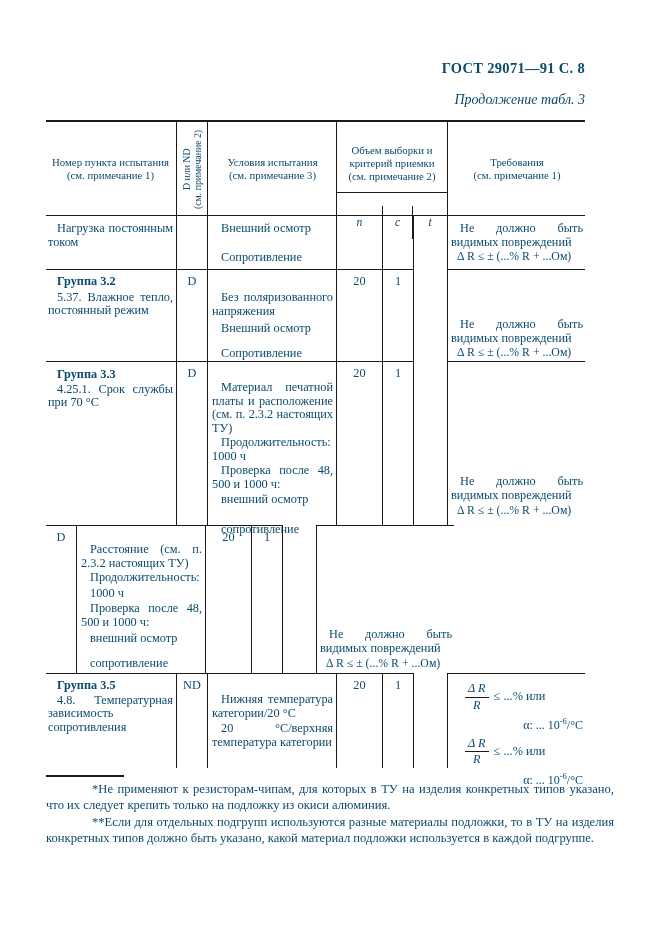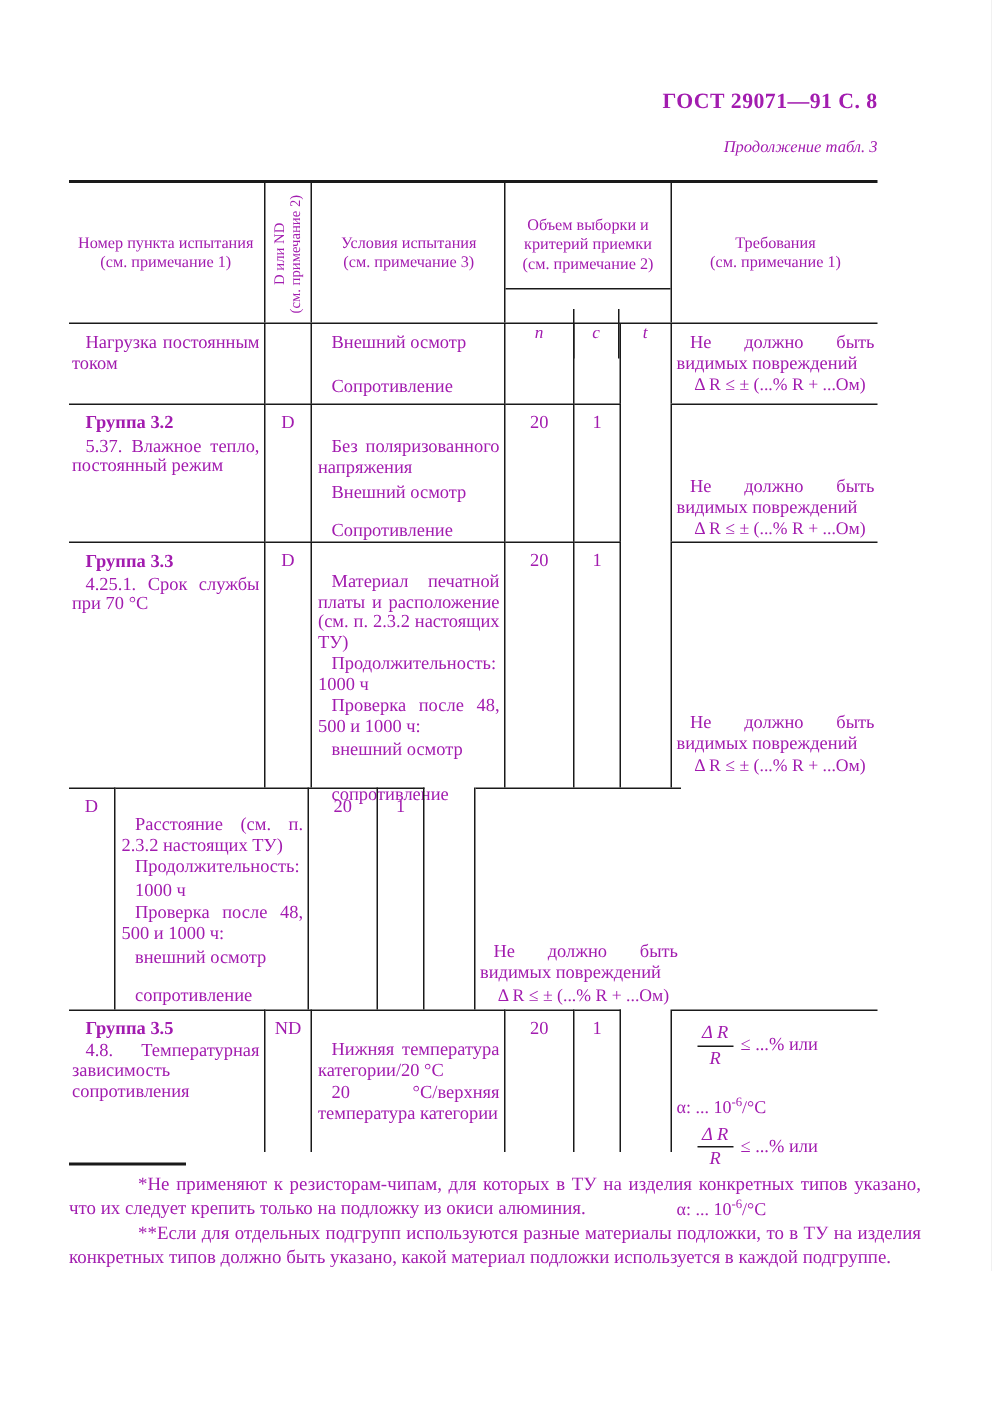--- a/index.html
+++ b/index.html
@@ -1,27 +1,27 @@
 <!DOCTYPE html>
 <html><head>
 <meta charset="utf-8">
 <style>
   html,body { margin:0; padding:0; background:#e8e8e8; }
   .page {
     position:relative; width:661px; height:936px; background:#ffffff;
-    font-family:"Liberation Serif","DejaVu Serif",serif; color:#a21caf;
+    font-family:"Liberation Serif","DejaVu Serif",serif; color:#0c4a6e;
     overflow:hidden; margin:0 auto;
   }
   .doc-ref {
     position:absolute; top:60px; right:76px;
     font-weight:bold; font-size:14.5px; letter-spacing:.3px;
   }
   .caption {
     position:absolute; top:92px; right:76px;
-    font-style:italic; font-size:11px;
+    font-style:italic; font-size:14px;
   }
   .tbl { position:absolute; left:46px; top:120px; width:539px; }
   .trow { display:flex; }
   .cell { box-sizing:border-box; position:relative; font-size:12.3px; line-height:13.5px; }
   .vr { border-right:1.6px solid #1a1a1a; }
   .c-num  { width:131px; padding:0 3px 0 2px; }
   .c-dn   { width:31px;  text-align:center; }
   .c-cond { width:129px; padding:0 3px 0 4px; }
   .c-n    { width:46px;  text-align:center; }
   .c-c    { width:31px;  text-align:center; }
@@ -45,29 +45,29 @@
   .sub-c { width:31px; border-right:1.6px solid #1a1a1a; }
   .sub-t { width:34px; }
   .vert-wrap { display:flex; align-items:center; justify-content:center; }
   .vert { writing-mode:vertical-rl; transform:rotate(180deg);
           font-size:9.8px; line-height:11px; height:86px; text-align:center; white-space:pre-line; }
 
   
   .grp { margin:0; font-weight:bold; text-indent:9px; }
   .p   { margin:0; text-indent:9px; text-align:justify; }
   .ctr { margin:0; }
-  .fml { margin:0; text-indent:6px; white-space:nowrap; font-size:11.8px;text-align:center; }
+  .fml { margin:0; text-indent:6px; white-space:nowrap; font-size:11.8px; }
   .num-val { margin-top:5px; }
 
   
   .freq { display:flex; align-items:center; margin-left:14px; }
   .frac { display:inline-flex; flex-direction:column; align-items:center; margin-right:5px; }
   .frac .fnum { padding:0 3px 1px 3px; border-bottom:1.1px solid #1a1a1a; font-style:italic; }
   .frac .fden { padding-top:1px; font-style:italic; }
-  .alpha { margin:16px 0 0 0; font-size:12px; }
+  .alpha { margin:3px 0 0 0; font-size:12px;text-align:right; }
   .alpha sup { font-size:8.5px; }
 
   
   .foot-rule { position:absolute; left:46px; top:775px; width:78px; height:1.6px; background:#1a1a1a; }
   .footnotes { position:absolute; left:46px; top:781px; width:568px;
                font-size:12.6px; line-height:16.4px; text-align:justify; }
   .footnotes p { margin:0; text-indent:46px; }
 </style>
 </head>
 <body>

